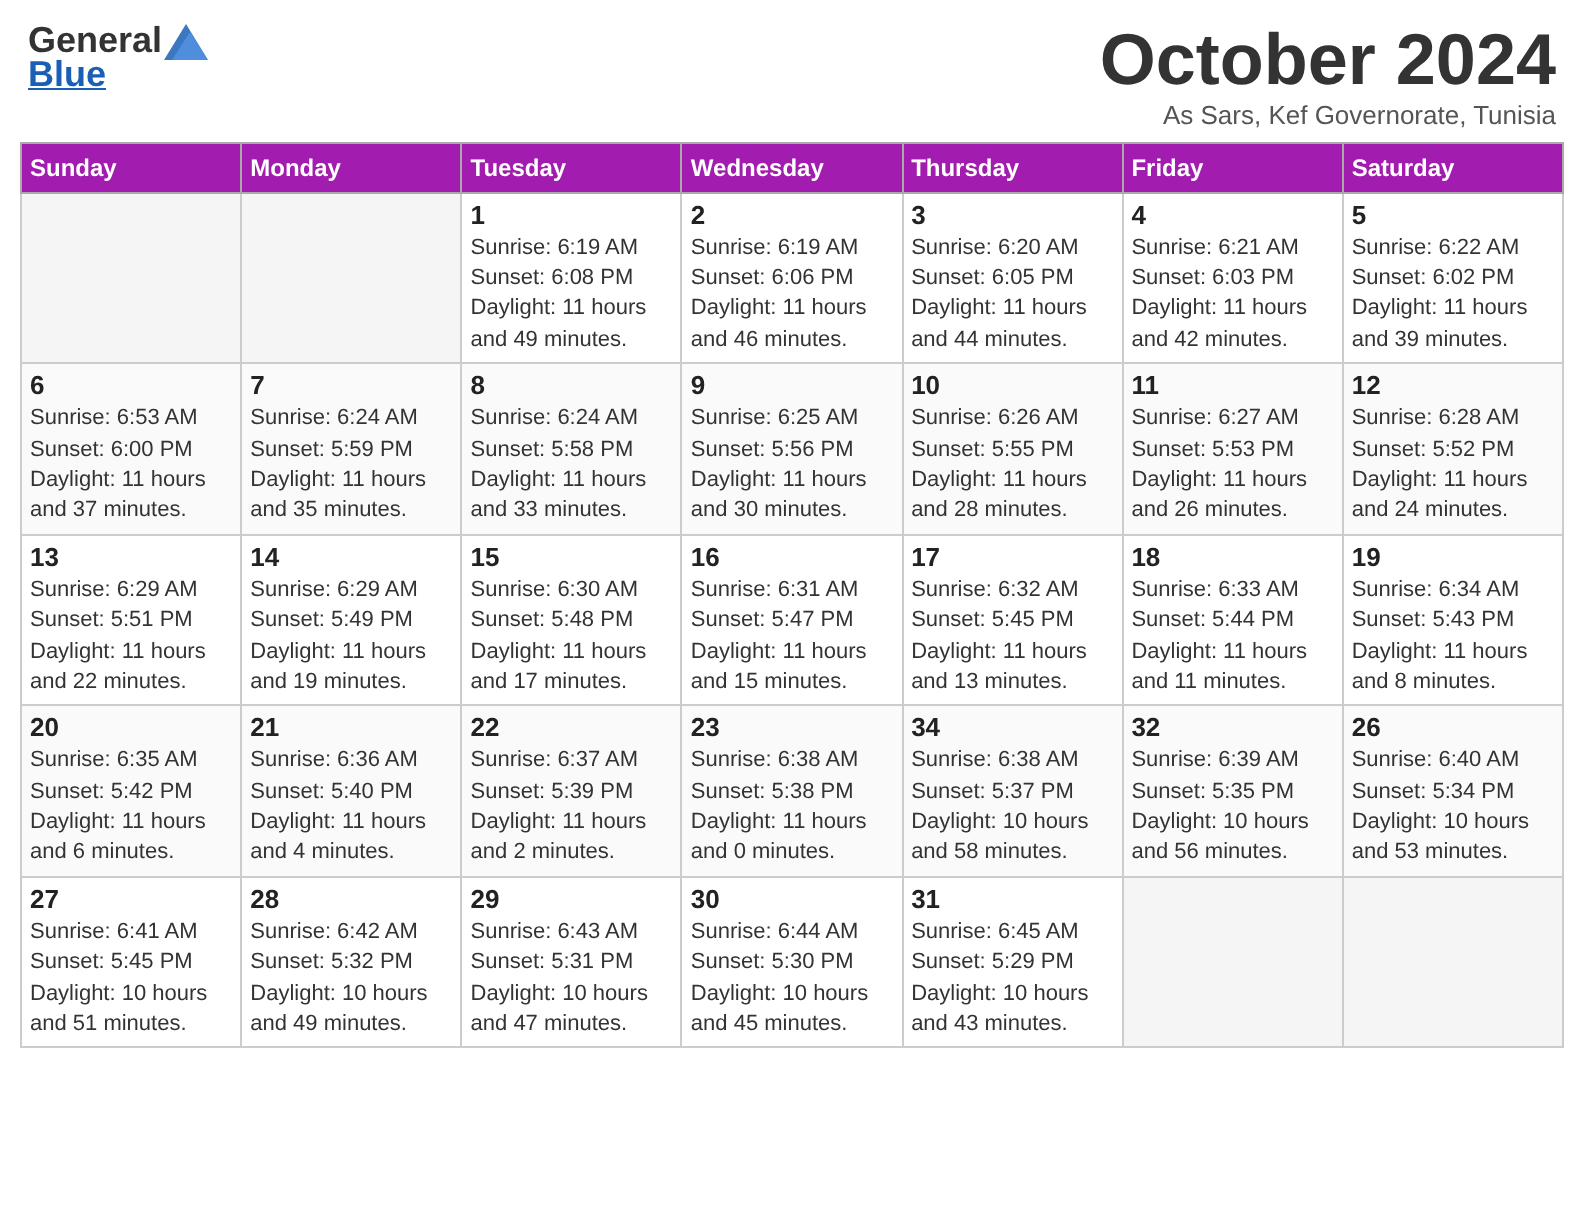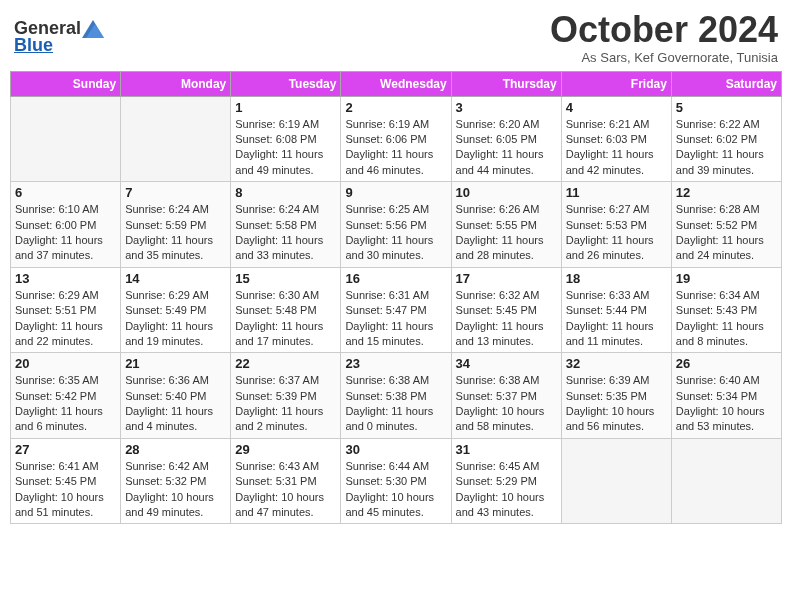--- a/index.html
+++ b/index.html
@@ -6,21 +6,21 @@
     body {
       font-family: Arial, sans-serif;
       background: #fff;
       width: 792px;
       min-height: 612px;
       padding: 10px;
     }
     .header {
       display: flex;
       justify-content: space-between;
-      align-items: center;
+      align-items: flex-start;
       margin-bottom: 6px;
       padding: 0 4px;
     }
     .logo {
       display: flex;
       align-items: center;
       gap: 2px;
     }
     .logo-text-general {
       font-size: 18px;
@@ -50,26 +50,26 @@
     .location {
       font-size: 13px;
       color: #555;
     }
     table {
       width: 100%;
       border-collapse: collapse;
       table-layout: fixed;
     }
     th {
-      background-color: #d946ef;
+      background-color: #a21caf;
       color: #fff;
       font-size: 12px;
       font-weight: bold;
       padding: 5px 4px;
-      text-align: right;
+      text-align: left;
       border: 1px solid #aaa;
     }
     td {
       border: 1px solid #ccc;
       vertical-align: top;
       padding: 3px 4px;
       height: 80px;
       background: #fff;
     }
     td.empty {
@@ -156,21 +156,21 @@
         <td>
           <span class="day-num">5</span>
           <div class="day-info">Sunrise: 6:22 AM
 Sunset: 6:02 PM
 Daylight: 11 hours and 39 minutes.</div>
         </td>
       </tr>
       <tr>
         <td>
           <span class="day-num">6</span>
-          <div class="day-info">Sunrise: 6:10 AM
+          <div class="day-info">Sunrise: 6:53 AM
 Sunset: 6:00 PM
 Daylight: 11 hours and 37 minutes.</div>
         </td>
         <td>
           <span class="day-num">7</span>
           <div class="day-info">Sunrise: 6:24 AM
 Sunset: 5:59 PM
 Daylight: 11 hours and 35 minutes.</div>
         </td>
         <td>

